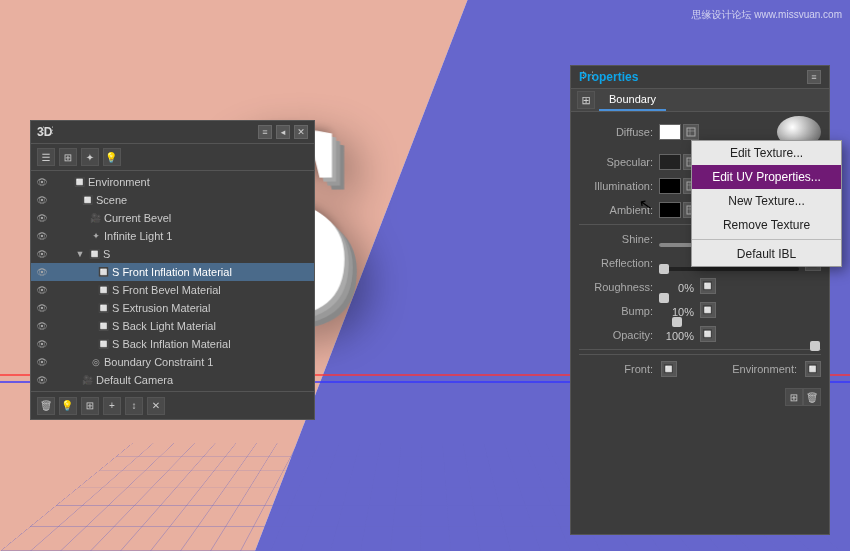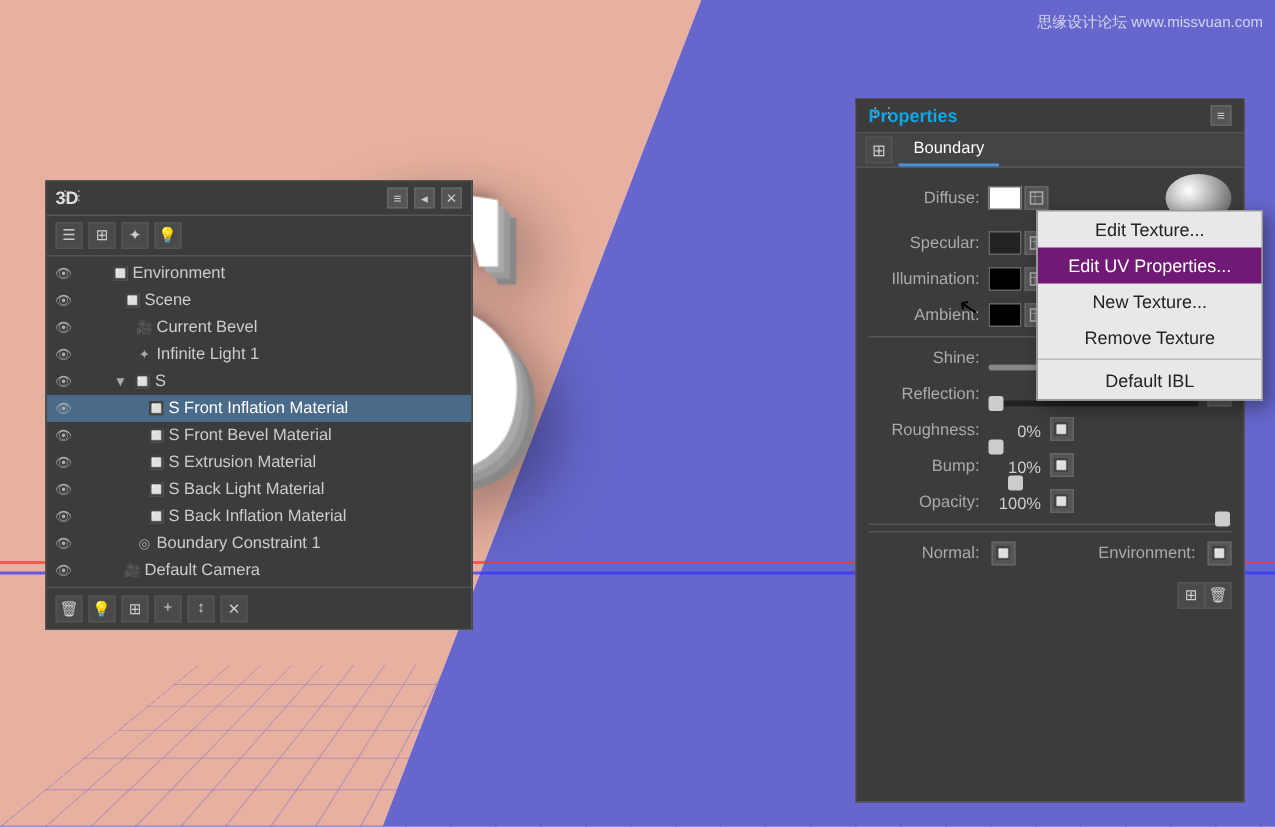--- a/index.html
+++ b/index.html
@@ -679,21 +679,21 @@
         </div>
       </div>
     </div>
 
     <hr class="prop-divider">
 
 
     <hr class="prop-divider">
 
     <div class="prop-row">
-      <span class="prop-label">Normal:</span>
+      <span class="prop-label">Front:</span>
       <div class="prop-btn-small">🔲</div>
       <span style="flex:1;"></span>
       <span class="prop-label" style="width:auto;">Environment:</span>
       <div class="prop-btn-small">🔲</div>
     </div>
 
     <div class="prop-row" style="margin-top:8px;">
       <span style="flex:1;"></span>
       <div class="toolbar-icon">⊞</div>
       <div class="toolbar-icon">🗑</div>

